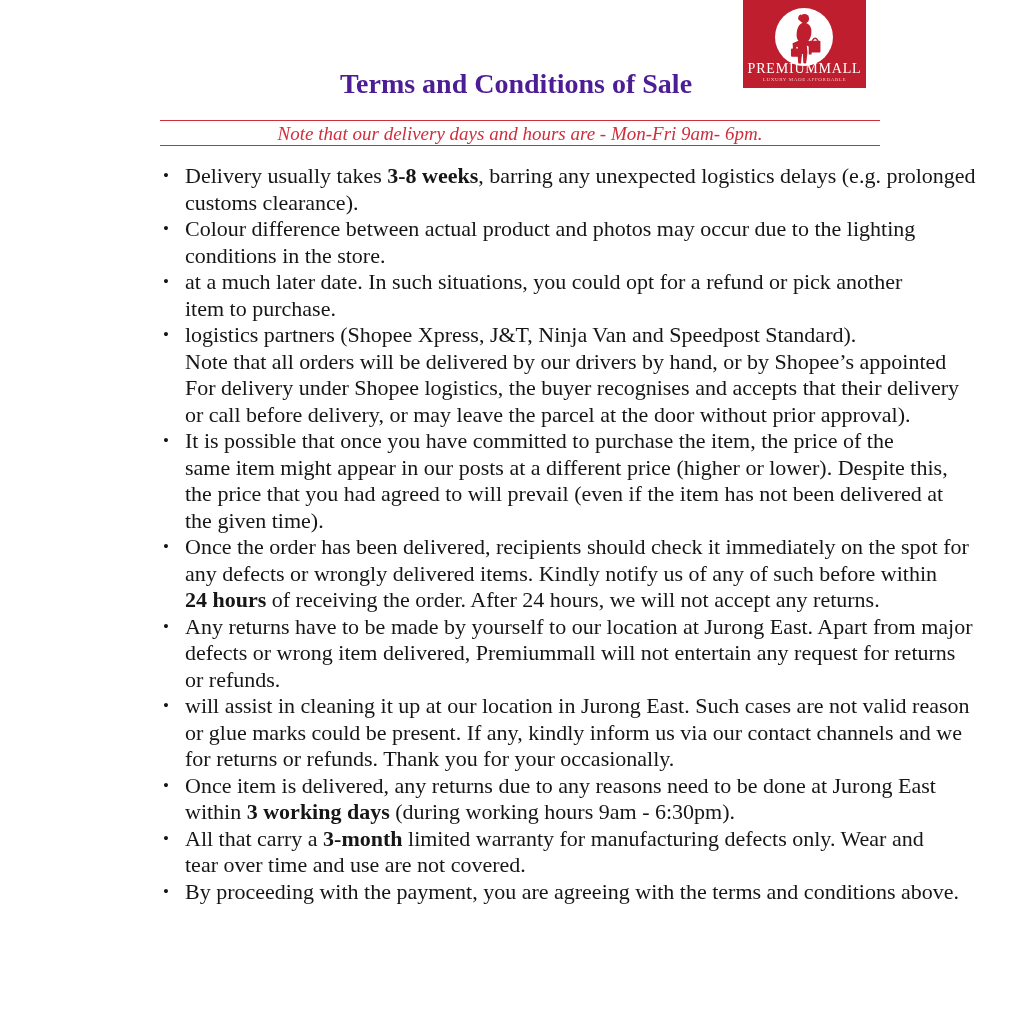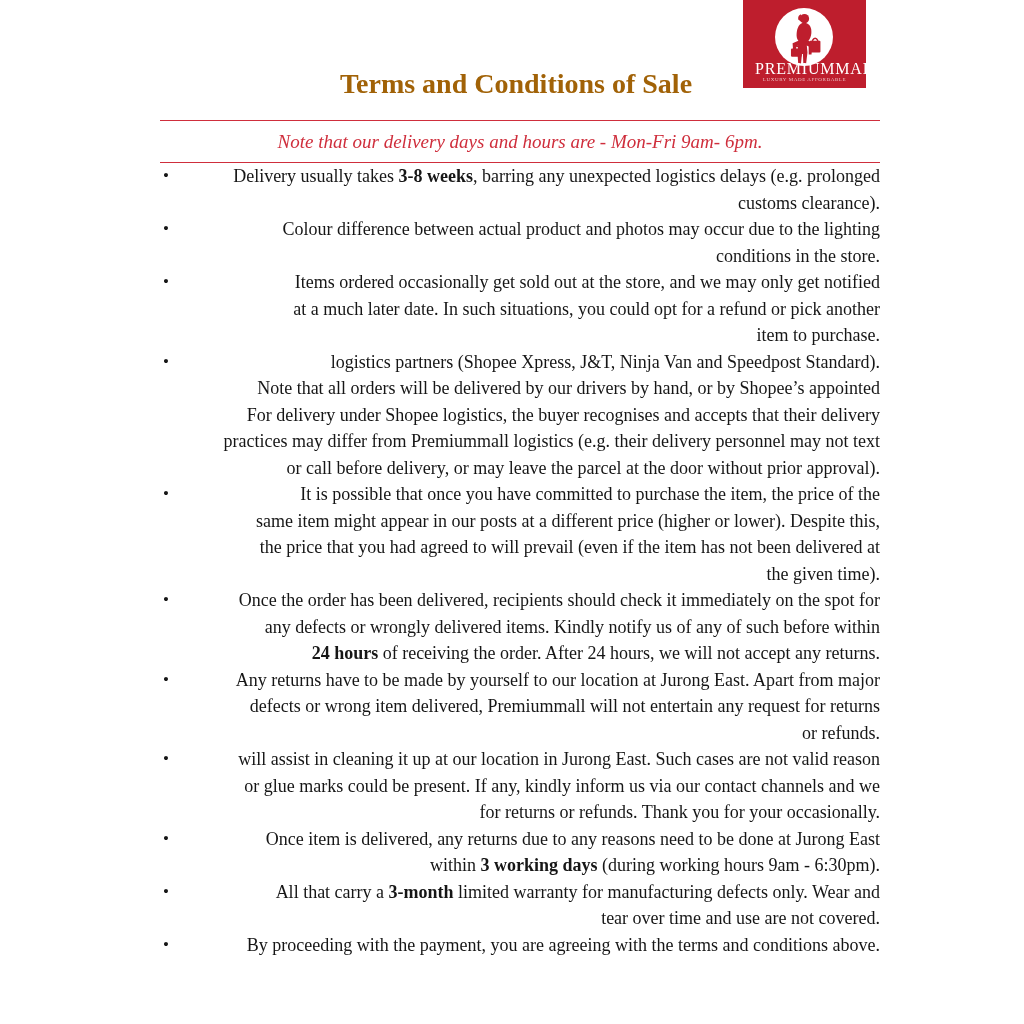--- a/index.html
+++ b/index.html
@@ -25,37 +25,37 @@
     text-align:center;
   }
   .logo-circle{
     position:absolute;left:32px;top:8px;
     width:58px;height:58px;border-radius:50%;
     background:#ffffff;
   }
   .logo-circle svg{position:absolute;left:0;top:0;width:58px;height:58px;color:var(--brand-red);}
   .logo-brand{
     position:absolute;left:0;top:63px;width:100%;
-    color:#ffffff;font-size:16px;line-height:12px;
-    letter-spacing:0.8px;white-space:nowrap;margin-left:12px;
+    color:#ffffff;font-size:14px;line-height:12px;
+    letter-spacing:0.8px;white-space:nowrap;
   }
   .logo-tagline{
     position:absolute;left:0;top:77px;width:100%;
     color:rgba(255,255,255,0.72);font-size:5px;line-height:6px;
     letter-spacing:0.6px;white-space:nowrap;
   }
   
   .title{
     position:absolute;left:160px;top:68px;width:712px;
     text-align:center;
     font-size:28px;line-height:32px;font-weight:bold;
-    color:#a16207;
+    color:#4c1d95;
   }
   .note-band{
-    position:absolute;left:160px;top:120px;width:720px;height:43px;
+    position:absolute;left:160px;top:120px;width:720px;height:26px;
     border-top:1.5px solid var(--accent-red);
     border-bottom:1.5px solid var(--accent-red);
     display:flex;align-items:center;justify-content:center;
   }
   .note{
     color:var(--accent-red);
     font-style:italic;
     font-size:19px;line-height:19px;
     white-space:nowrap;
   }
@@ -67,23 +67,22 @@
   .terms li{
     display:flex;align-items:flex-start;
   }
   .terms .marker{
     width:25px;flex:0 0 25px;
     font-size:17px;line-height:26.5px;
     padding-left:3px;
   }
   .terms .content{flex:1;}
   .terms .line{
-    font-size:18px;line-height:26.5px;
+    font-size:22px;line-height:26.5px;
     white-space:nowrap;
-    text-align:right;
   }
   .terms .line b{font-weight:bold;}
 </style>
 </head>
 <body>
 
 <div class="page">
 
   <div class="logo">
     <div class="logo-circle">
@@ -134,32 +133,30 @@
       <li>
         <span class="marker">•</span>
         <div class="content">
           <div class="line"><span>Colour difference between actual product and photos may occur due to the lighting</span></div>
           <div class="line"><span>conditions in the store.</span></div>
         </div>
       </li>
       <li>
         <span class="marker">•</span>
         <div class="content">
-          <div class="line"><span>Items ordered occasionally get sold out at the store, and we may only get notified</span></div>
           <div class="line"><span>at a much later date. In such situations, you could opt for a refund or pick another</span></div>
           <div class="line"><span>item to purchase.</span></div>
         </div>
       </li>
       <li>
         <span class="marker">•</span>
         <div class="content">
           <div class="line"><span>logistics partners (Shopee Xpress, J&amp;T, Ninja Van and Speedpost Standard).</span></div>
           <div class="line"><span>Note that all orders will be delivered by our drivers by hand, or by Shopee’s appointed</span></div>
           <div class="line"><span>For delivery under Shopee logistics, the buyer recognises and accepts that their delivery</span></div>
-          <div class="line"><span>practices may differ from Premiummall logistics (e.g. their delivery personnel may not text</span></div>
           <div class="line"><span>or call before delivery, or may leave the parcel at the door without prior approval).</span></div>
         </div>
       </li>
       <li>
         <span class="marker">•</span>
         <div class="content">
           <div class="line"><span>It is possible that once you have committed to purchase the item, the price of the</span></div>
           <div class="line"><span>same item might appear in our posts at a different price (higher or lower). Despite this,</span></div>
           <div class="line"><span>the price that you had agreed to will prevail (even if the item has not been delivered at</span></div>
           <div class="line"><span>the given time).</span></div>

